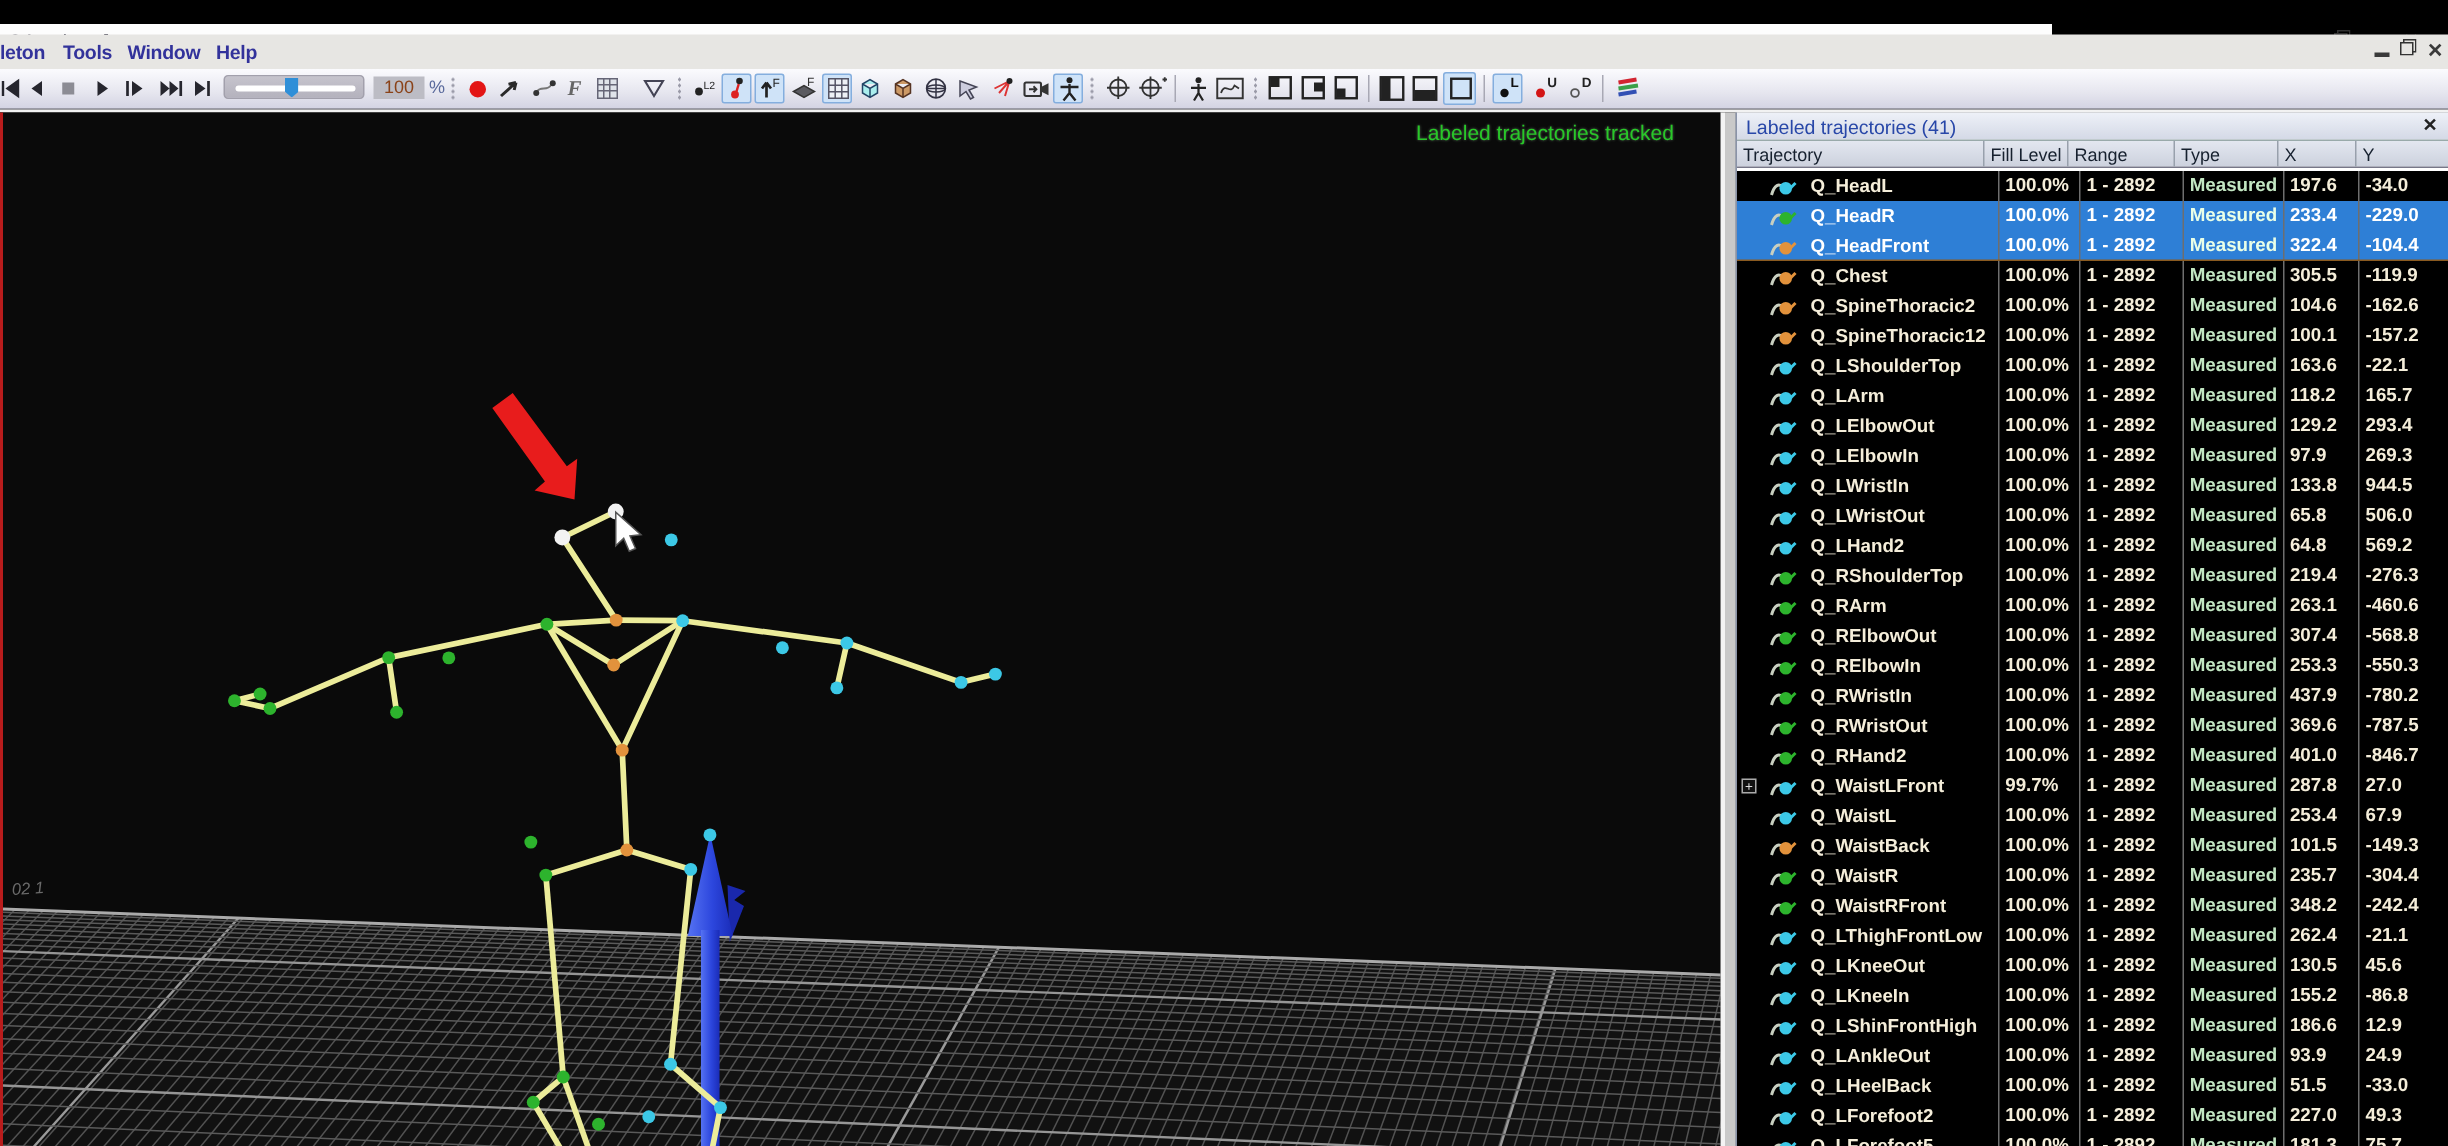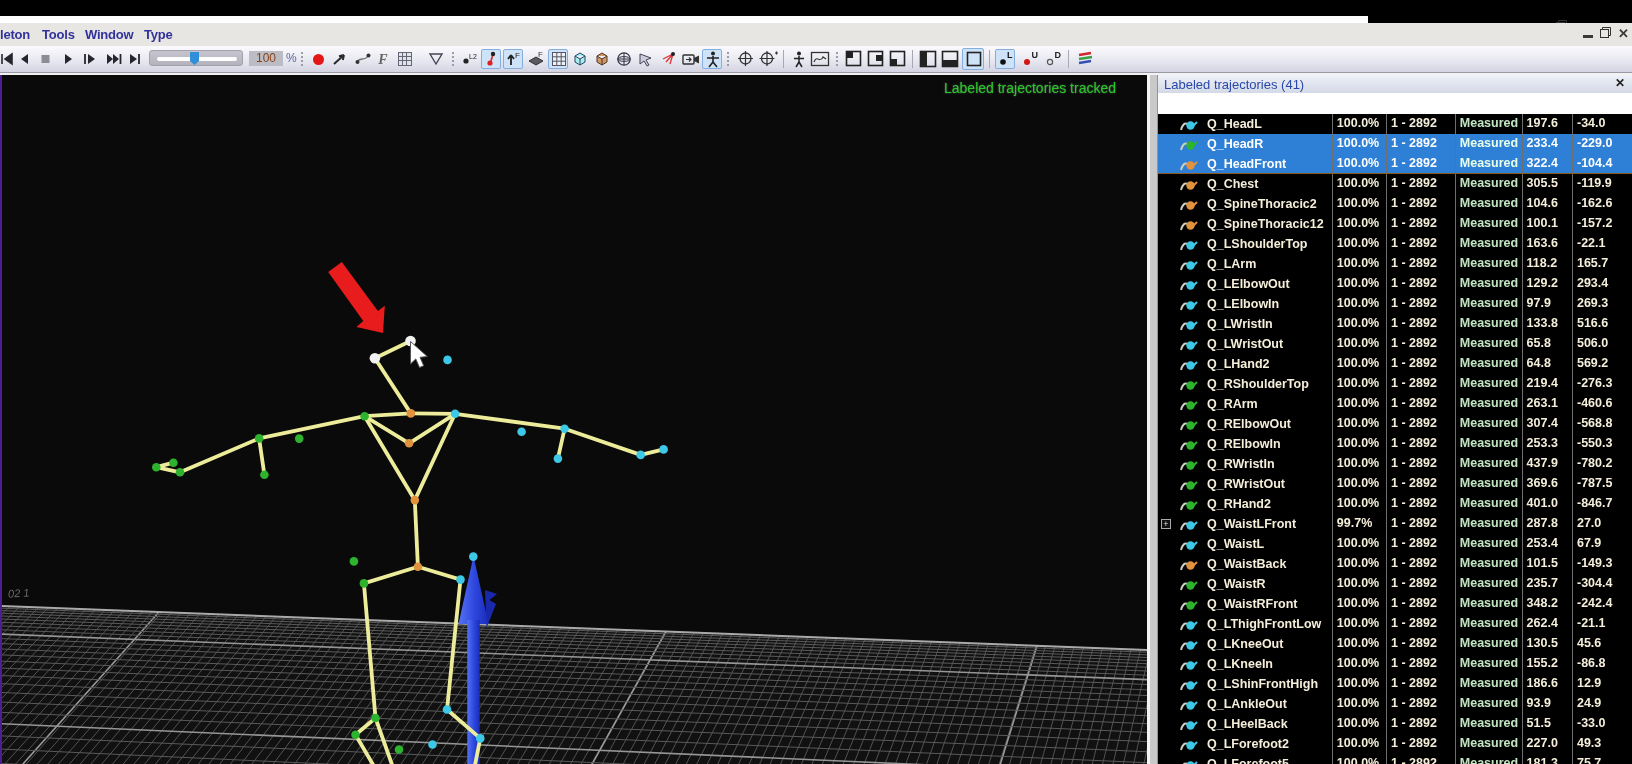--- a/index.html
+++ b/index.html
@@ -14,21 +14,21 @@
 #tbline2 {position:absolute;left:0;top:73px;width:1632px;height:2px;background:#f2f2f2}
 .tbi {position:absolute;display:flex;align-items:center;justify-content:center}
 .tbi.on {background:#cfe3f8;border:1px solid #84aede;border-radius:2px}
 .slider {position:absolute;left:149px;top:4px;width:94px;height:16px;background:linear-gradient(#c6c4cd,#b4b2bd);border-radius:3px;border:1px solid #a2a0ac}
 .strack {position:absolute;left:7px;top:6px;width:80px;height:4px;background:#fff;border-radius:2px}
 .shandle {position:absolute;left:40px;top:1px;width:9px;height:13px;background:#2f8fd8;clip-path:polygon(0 0,100% 0,100% 70%,50% 100%,0 70%)}
 .zoombox {position:absolute;left:249px;top:5px;width:34px;height:15px;background:#bcbcc4;color:#8a4218;font-size:12px;text-align:center;line-height:15px}
 .pct {position:absolute;left:286px;top:5px;color:#5a6a9c;font-size:12px}
 .dotsep {position:absolute;top:5px;width:2px;height:16px;background-image:radial-gradient(circle,#9a9aa8 1px,transparent 1.2px);background-size:2px 4px}
 .vsep {position:absolute;top:4px;width:1px;height:18px;background:#a8a8b4}
-#view {position:absolute;left:0;top:75px;width:1147px;height:689px;background:#0a0a0a;border-left:2px solid #4c1d95;overflow:hidden}
+#view {position:absolute;left:0;top:75px;width:1147px;height:689px;background:#0a0a0a;border-left:2px solid #b91c1c;overflow:hidden}
 #overlaytext {position:absolute;left:942px;top:5px;width:200px;color:#28c828;font-size:14px;text-shadow:0 0 2px rgba(200,255,200,0.4)}
 #axislbl {position:absolute;left:6px;top:512px;color:#6a6a6a;font-size:11px;font-style:italic;transform:rotate(-4deg)}
 #splitter {position:absolute;left:1147px;top:75px;width:3px;height:689px;background:#f4f4f4}
 #splitter2 {position:absolute;left:1150px;top:75px;width:7px;height:689px;background:#c9c9c9}
 #panel {position:absolute;left:1157px;top:75px;width:475px;height:689px;background:#ffffff;border-left:1px solid #8a93a8}
 #ptitle {position:absolute;left:0;top:0;width:475px;height:18px;background:linear-gradient(#eef1f8,#d4d9e6);color:#2847a8;font-size:13px}
 #ptitle .x {position:absolute;right:8px;top:1px;color:#222;font-weight:bold;font-size:12px}
 #phead {position:absolute;left:0;top:18px;width:475px;height:19px;background:linear-gradient(#e3e7f0,#ccd1dd);border-top:1px solid #9aa;border-bottom:1px solid #778;color:#16202e;font-size:12px;display:flex}
 #phead div {border-right:1px solid #98a0ac;padding:2px 0 0 4px}
 #rows {position:absolute;left:0;top:39px;width:475px;height:650px;overflow:hidden;background:#000}
@@ -50,21 +50,21 @@
   <div class="wbtn" style="left:1539px"><svg width="11" height="11" viewBox="0 0 11 11">
           <rect x="0.5" y="2.5" width="8" height="8" fill="none" stroke="#333"></rect>
           <path d="M2.5,2.5 V0.5 H10.5 V8.5 H8.5" fill="none" stroke="#333"></path>
         </svg></div>
   <div class="wbtn" style="left:1585px">✕</div>
  </div>
  <div id="menubar">
   <span style="left:0px">leton</span>
       <span style="left:42px">Tools</span>
       <span style="left:85px">Window</span>
-      <span style="left:144px">Type</span>
+      <span style="left:144px">Help</span>
   <div class="mdib" style="left:1583px;top:12px">
         <div style="width:10px;height:3px;background:#3a3a3a"></div>
       </div>
   <div class="mdib" style="left:1600px"><svg width="11" height="11" viewBox="0 0 11 11">
           <rect x="0.5" y="2.5" width="8" height="8" fill="none" stroke="#333"></rect>
           <path d="M2.5,2.5 V0.5 H10.5 V8.5 H8.5" fill="none" stroke="#333"></path>
         </svg></div>
   <div class="mdib" style="left:1618px;font-size:13px">✕</div>
  </div>
  <div id="toolbar">
@@ -569,20 +569,28 @@
   <div id="overlaytext">Labeled trajectories tracked</div>
   <div id="axislbl">02 1</div>
  </div>
  <div id="splitter"></div>
     <div id="splitter2"></div>
  <div id="panel">
   <div id="ptitle">
         <span style="position:absolute;left:6px;top:2px">Labeled trajectories (41)</span>
         <span class="x">✕</span>
       </div>
+  <div id="phead">
+        <div style="width:165px">Trajectory</div>
+        <div style="width:56px">Fill Level</div>
+        <div style="width:71px">Range</div>
+        <div style="width:69px">Type</div>
+        <div style="width:52px">X</div>
+        <div style="width:62px;border-right:none">Y</div>
+      </div>
   <div id="rows">
 <div class="row">
           <div class="c0"><svg class="ti" width="22" height="15" viewBox="0 0 22 15">
               <path d="M1,12 C3,5 6,4 9,7" stroke="#c8cfc0" stroke-width="2" fill="none"></path>
               <path d="M12,9 L17,4" stroke="#3cc8e6" stroke-width="2" fill="none"></path>
               <circle cx="10.5" cy="7.5" r="4.2" fill="#3cc8e6"></circle>
             </svg><span class="nm">Q_HeadL</span></div>
           <div class="c1">100.0%</div>
           <div class="c2">1 - 2892</div>
           <div class="c3">Measured</div>
@@ -700,21 +708,21 @@
 <div class="row">
           <div class="c0"><svg class="ti" width="22" height="15" viewBox="0 0 22 15">
               <path d="M1,12 C3,5 6,4 9,7" stroke="#c8cfc0" stroke-width="2" fill="none"></path>
               <path d="M12,9 L17,4" stroke="#3cc8e6" stroke-width="2" fill="none"></path>
               <circle cx="10.5" cy="7.5" r="4.2" fill="#3cc8e6"></circle>
             </svg><span class="nm">Q_LWristIn</span></div>
           <div class="c1">100.0%</div>
           <div class="c2">1 - 2892</div>
           <div class="c3">Measured</div>
           <div class="c4">133.8</div>
-          <div class="c5">516.6</div>
+          <div class="c5">944.5</div>
         </div>
 <div class="row">
           <div class="c0"><svg class="ti" width="22" height="15" viewBox="0 0 22 15">
               <path d="M1,12 C3,5 6,4 9,7" stroke="#c8cfc0" stroke-width="2" fill="none"></path>
               <path d="M12,9 L17,4" stroke="#3cc8e6" stroke-width="2" fill="none"></path>
               <circle cx="10.5" cy="7.5" r="4.2" fill="#3cc8e6"></circle>
             </svg><span class="nm">Q_LWristOut</span></div>
           <div class="c1">100.0%</div>
           <div class="c2">1 - 2892</div>
           <div class="c3">Measured</div>

